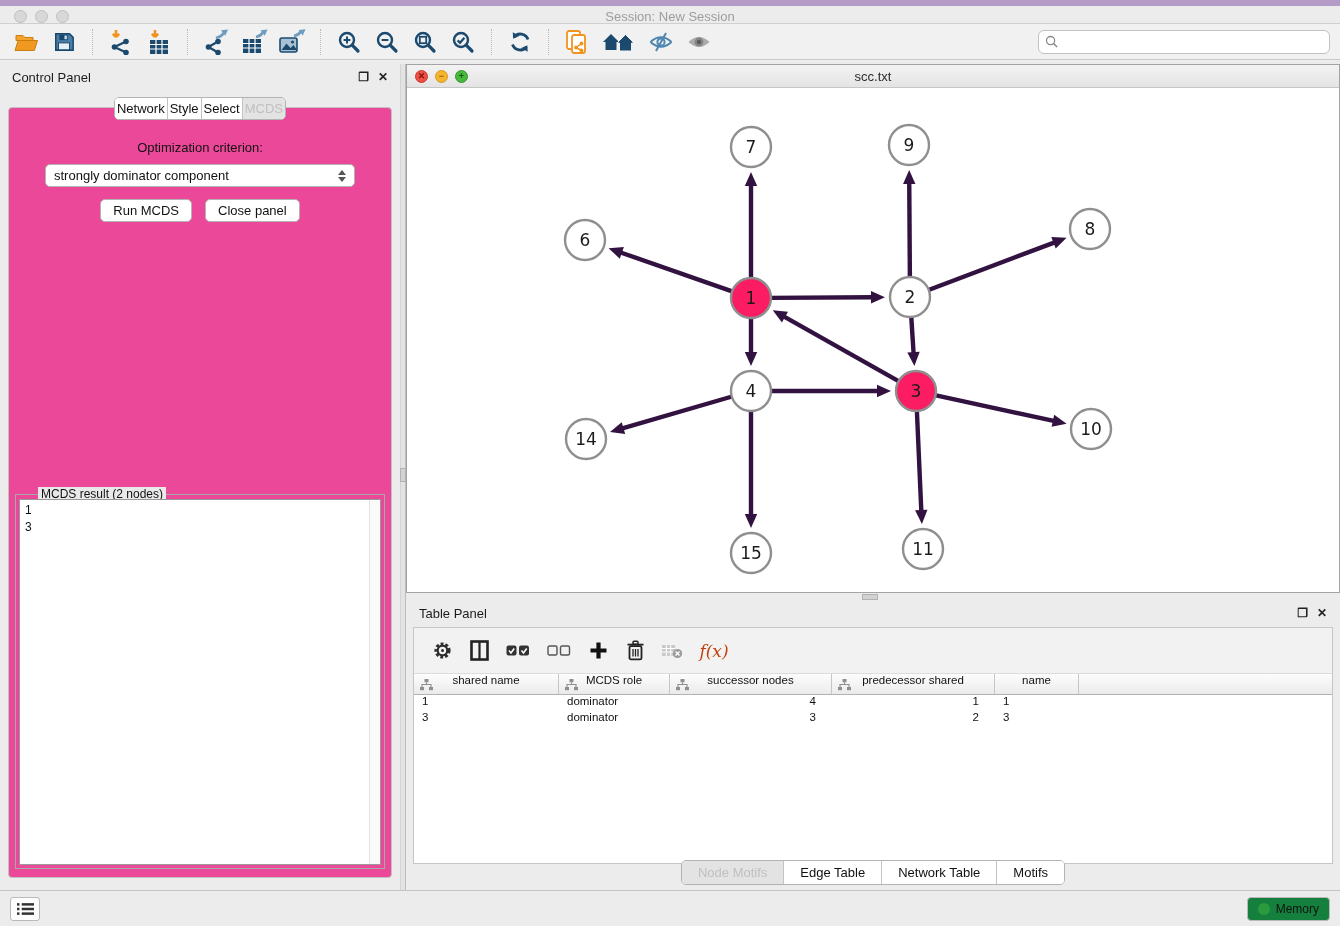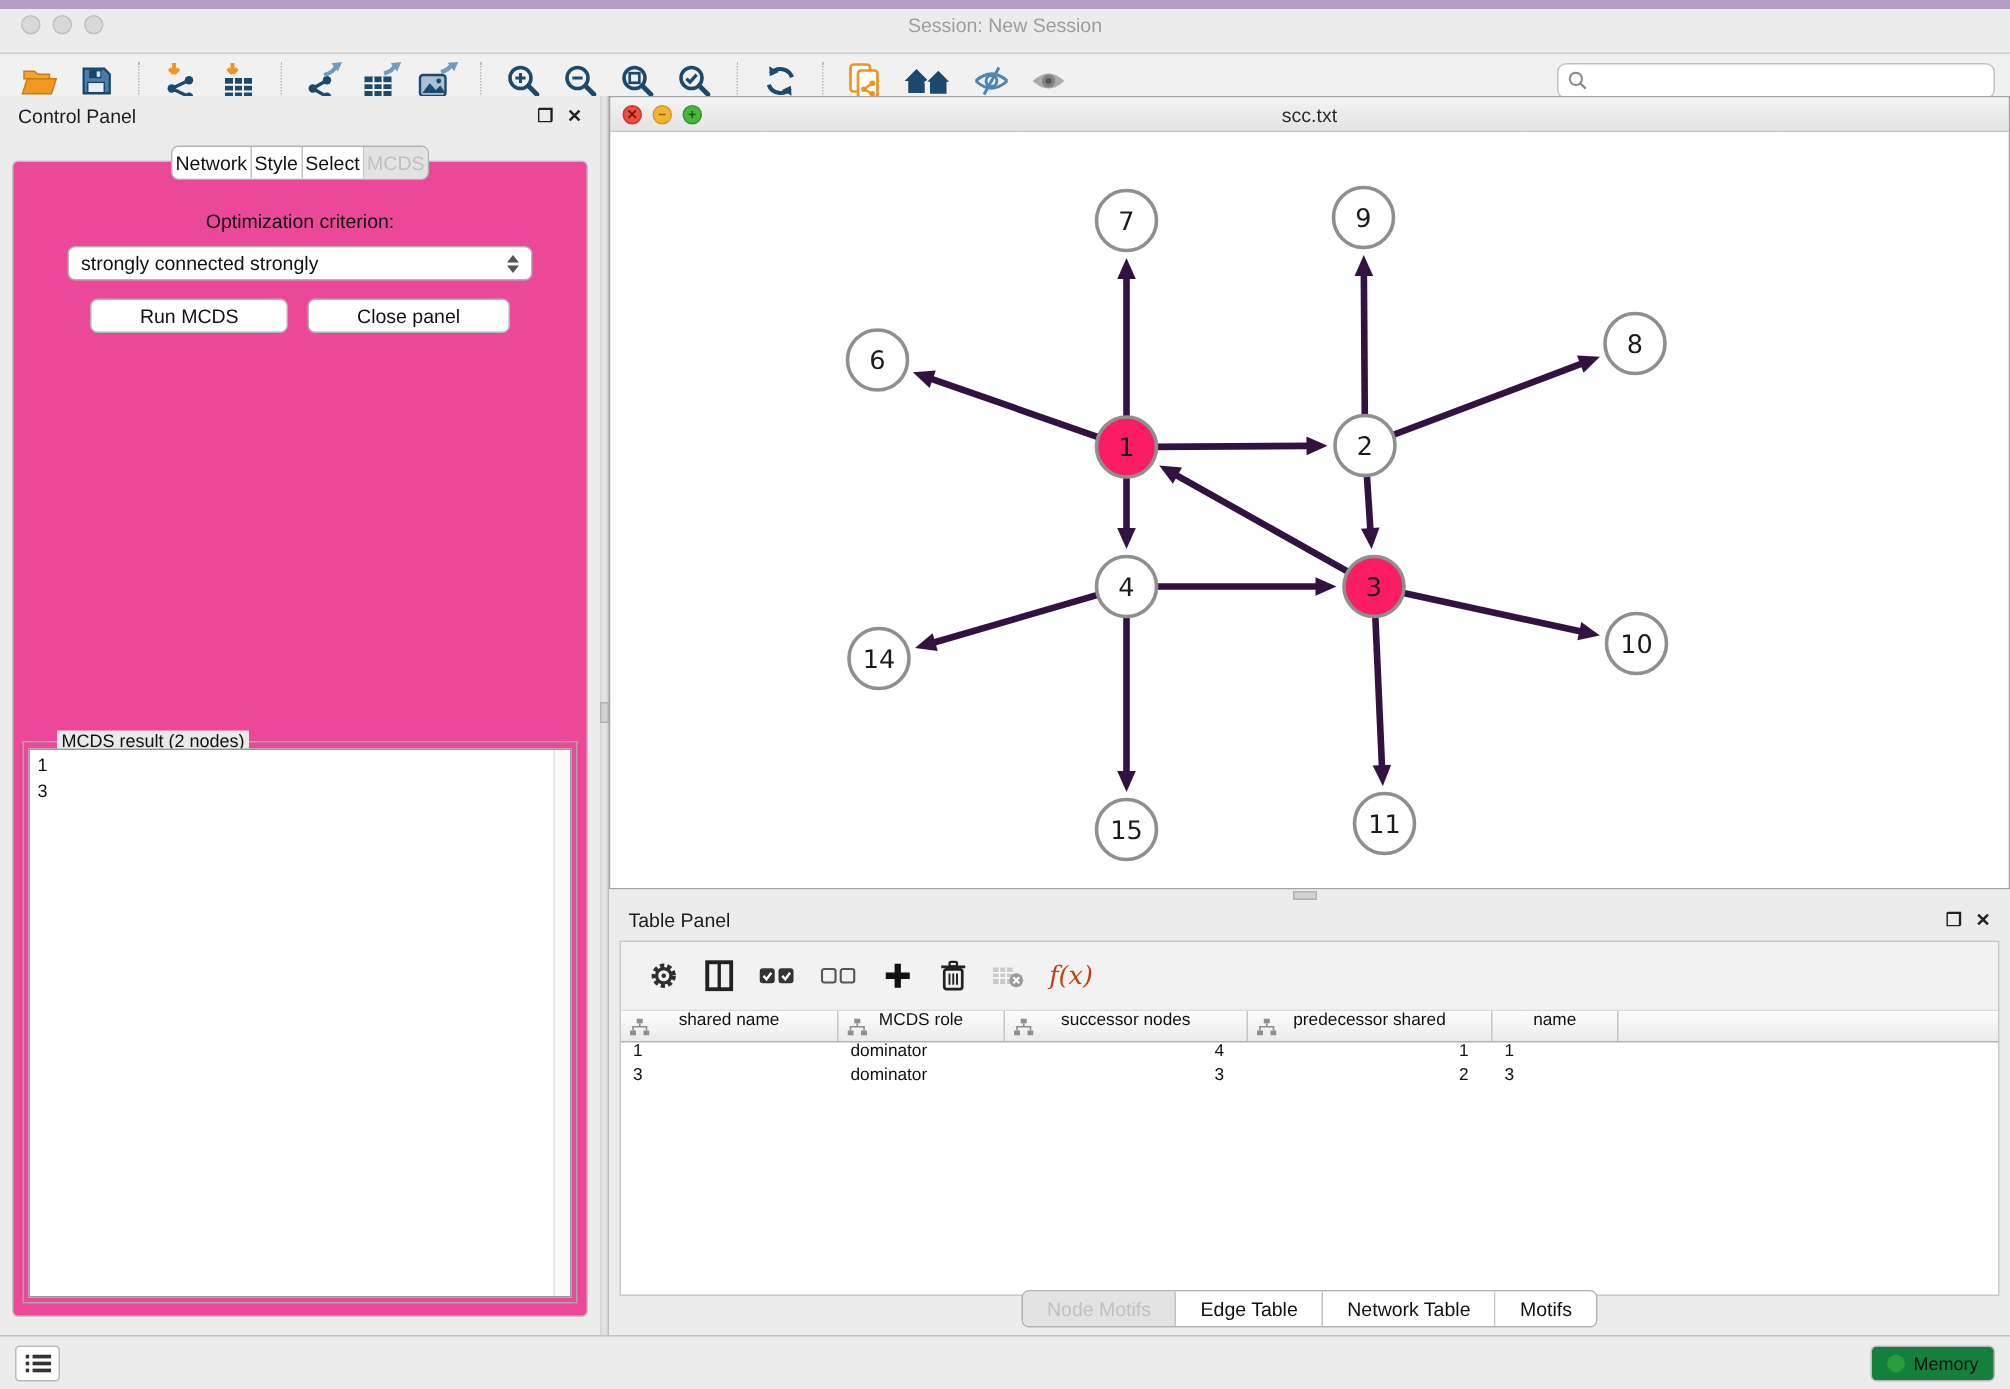--- a/index.html
+++ b/index.html
@@ -2,21 +2,21 @@
 <html><head>
 <meta charset="utf-8">
 <style>
   * { margin:0; padding:0; box-sizing:border-box; }
   html,body { width:1340px; height:926px; }
   body { font-family:"Liberation Sans", sans-serif; background:#ececec; position:relative; overflow:hidden; }
   .app { position:absolute; inset:0; background:#ececec; }
 
   
   .purple-strip { height:6px; background:#b59cc6; }
-  .mac-titlebar { height:30px; background:#ececec; border-bottom:1px solid #cfcfcf; position:relative; }
+  .mac-titlebar { height:18px; background:#ececec; border-bottom:1px solid #cfcfcf; position:relative; }
   .traffic { position:absolute; left:14px; top:4px; display:flex; gap:8px; }
   .tl { width:13px; height:13px; border-radius:50%; background:#d8d8d8; border:1px solid #bfbfbf; }
   .mac-title { position:absolute; left:0; right:0; top:3px; text-align:center; font-size:13px; color:#9d9d9d; }
 
   
   .toolbar { height:36px; background:#f1f1f1; border-bottom:1px solid #c9c9c9; display:flex; align-items:center; padding:0 10px; gap:6px; }
   .tb-btn { width:32px; height:30px; display:flex; align-items:center; justify-content:center; flex:0 0 auto; }
   .tb-sep { width:1px; height:26px; border-left:1px dotted #b9b9b9; margin:0 6px; flex:0 0 auto; }
   .search-wrap { margin-left:auto; width:292px; height:24px; background:#fff; border:1px solid #c2c2c2; border-radius:6px; display:flex; align-items:center; padding:0 6px; gap:4px; }
   .search-wrap input { border:none; outline:none; flex:1; font-size:12px; font-family:"Liberation Sans",sans-serif; background:transparent; color:#333; }
@@ -35,21 +35,21 @@
   .seg:last-child { border-right:none; }
   .seg.disabled { background:#e3e3e3; color:#c0c0c0; }
   .cp-body { position:absolute; top:43px; left:8px; right:8px; bottom:12px; background:#ec4899; border:1px solid #c2c2c2; border-radius:4px; }
   .opt-label { margin-top:32px; text-align:center; font-size:13px; color:#111; }
   .opt-select { margin:9px auto 0; width:310px; height:23px; background:#fff; border:1px solid #b3b3b3; border-radius:5px; display:flex; align-items:center; padding:0 8px; font-size:13px; color:#111; }
   .stepper { margin-left:auto; display:flex; flex-direction:column; gap:2px; align-items:center; }
   .stepper i { width:0; height:0; border-left:4px solid transparent; border-right:4px solid transparent; display:block; }
   .st-up { border-bottom:5px solid #555; }
   .st-dn { border-top:5px solid #555; }
   .btn-row { margin-top:12px; display:flex; justify-content:center; gap:13px; }
-  .mc-btn { height:23px; background:#fff; border:1px solid #b3b3b3; border-radius:5px; padding:0 32px; font-size:13px; color:#111; display:flex; align-items:center; }
+  .mc-btn { height:23px; background:#fff; border:1px solid #b3b3b3; border-radius:5px; padding:0 12px; font-size:13px; color:#111; display:flex; align-items:center; }
   .result-box { position:absolute; left:6px; right:6px; top:386px; bottom:8px; border:1px solid #a8a8a8; }
   .result-legend { position:absolute; top:-8px; left:22px; background:#e9e9e9; padding:0 3px; font-size:12px; color:#111; }
   .result-text { position:absolute; inset:4px 3px 3px 3px; background:#fff; border:1px solid #999; font-size:12px; color:#111; padding:2px 5px; line-height:17px; white-space:pre; overflow:hidden; }
   .result-scroll { position:absolute; top:5px; right:4px; bottom:4px; width:11px; background:#fafafa; border-left:1px solid #e3e3e3; }
 
   
   .v-divider { width:6px; background:#e3e3e3; border-left:1px solid #d4d4d4; border-right:1px solid #bdbdbd; position:relative; flex:0 0 auto; }
   .v-grip { position:absolute; top:404px; left:-1px; width:6px; height:14px; background:#d2d2d2; border:1px solid #b2b2b2; }
 
   
@@ -264,21 +264,21 @@
         <div class="segs">
           <div class="seg">Network</div>
           <div class="seg">Style</div>
           <div class="seg">Select</div>
           <div class="seg disabled">MCDS</div>
         </div>
       </div>
       <div class="cp-body">
         <div class="opt-label">Optimization criterion:</div>
         <div class="opt-select">
-          <span>strongly connected strongly</span>
+          <span>strongly dominator component</span>
           <span class="stepper">
               <i class="st-up"></i>
               <i class="st-dn"></i>
             </span>
         </div>
         <div class="btn-row">
           <div class="mc-btn">Run MCDS</div>
           <div class="mc-btn">Close panel</div>
         </div>
         <div class="result-box">

